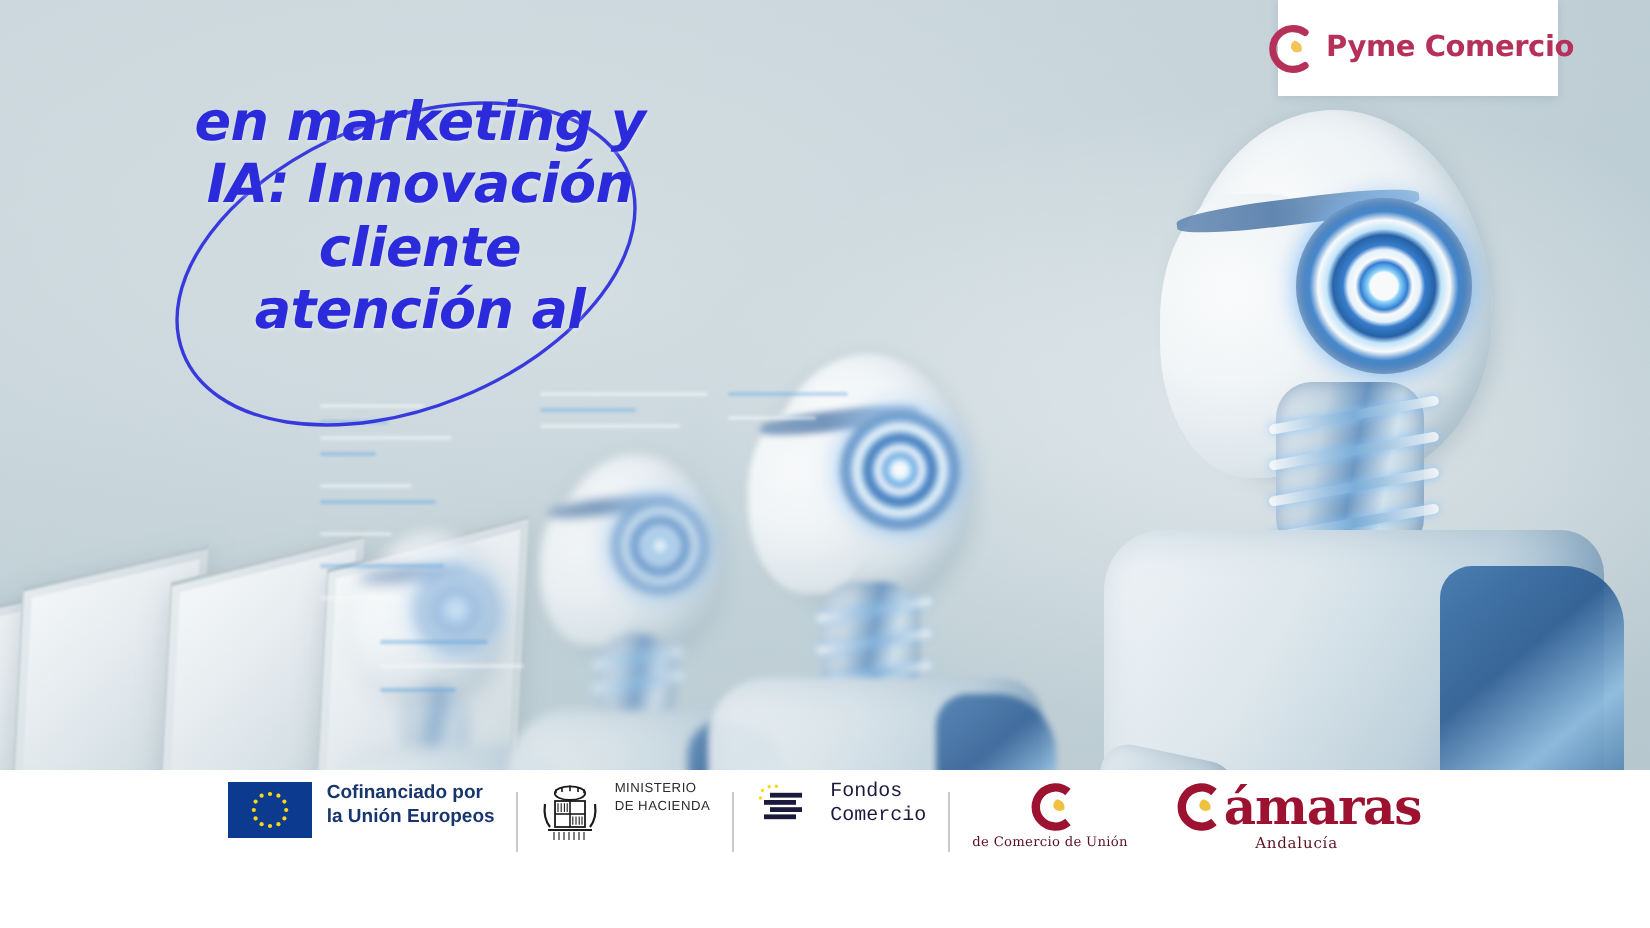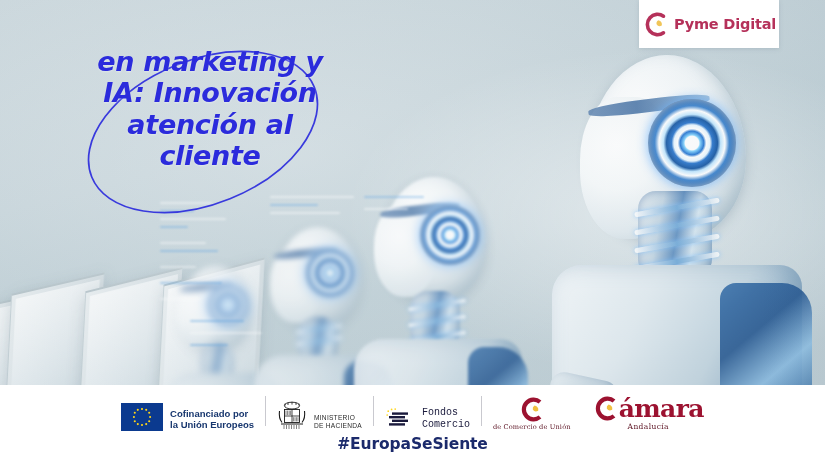--- a/index.html
+++ b/index.html
@@ -210,21 +210,21 @@
     left: 0; top: 3px;
     width: 825px;
     height: 46px;
     display: flex;
     align-items: center;
     justify-content: center;
     gap: 0;
   }
   .flogo {
     display: flex;
-    align-items: flex-end;
+    align-items: flex-start;
     gap: 7px;
     padding: 0 11px;
     height: 40px;
   }
   .fdiv {
     width: 1px;
     height: 30px;
     background: #c9c9cf;
   }
   .eu-flag {
@@ -388,34 +388,34 @@
 
     <div class="hero-vignette"></div>
 
     <div class="headline-wrap">
       <svg class="swoosh" viewBox="0 0 300 190">
         <ellipse cx="143" cy="98" rx="120" ry="72" fill="none" stroke="#2b2bdc" stroke-width="1.7" transform="rotate(-22 143 98)" opacity="0.92"></ellipse>
       </svg>
       <div class="headline">
         <span class="ln">en marketing y</span>
         <span class="ln">IA: Innovación</span>
+        <span class="ln">cliente</span>
         <span class="ln">atención al</span>
-        <span class="ln">cliente</span>
       </div>
     </div>
   </div>
 
   <div class="pyme-box">
     <div class="pyme-mark">
       <svg viewBox="0 0 25 25" width="25" height="25">
         <path d="M21.5 4.2 A10.2 10.2 0 1 0 21.5 20.8" fill="none" stroke="#b5315a" stroke-width="3.6" stroke-linecap="round"></path>
         <path d="M16.4 8.2 q4.2 1.4 3.4 5.4 q-3.6 1.6 -5.2 -1.4 q-0.7 -2.6 1.8 -4.0 z" fill="#f0c04a" opacity="0.92"></path>
       </svg>
     </div>
-    <div class="pyme-text">Pyme Digital</div>
+    <div class="pyme-text">Pyme Comercio</div>
   </div>
 
   <div class="footer">
 
     <div class="footer-logos">
 
       <div class="flogo">
         <div class="eu-flag">
           <svg viewBox="0 0 42 28" width="42" height="28">
             <rect width="42" height="28" fill="#0b3a8f"></rect>
@@ -524,24 +524,23 @@
 
       <div class="flogo">
         <div class="camara-block">
           <div class="camara-row">
             <div class="cam-mark">
               <svg viewBox="0 0 25 25" width="25" height="25">
                 <path d="M21 5 A9.8 9.8 0 1 0 21 20" fill="none" stroke="#9c1230" stroke-width="4.2" stroke-linecap="butt"></path>
                 <path d="M15.6 8.6 q4.4 1.2 3.6 5.2 q-3.6 1.8 -5.4 -1.2 q-0.6 -2.6 1.8 -4 z" fill="#f0c040"></path>
               </svg>
             </div>
-            <div class="cam-word">ámara</div>
+            <div class="cam-word">ámaras</div>
           </div>
           <div class="cam-sub wide">Andalucía</div>
         </div>
       </div>
 
     </div>
 
-    <div class="hashtag">#EuropaSeSiente</div>
   </div>
 
 </div>
 
 </body></html>

